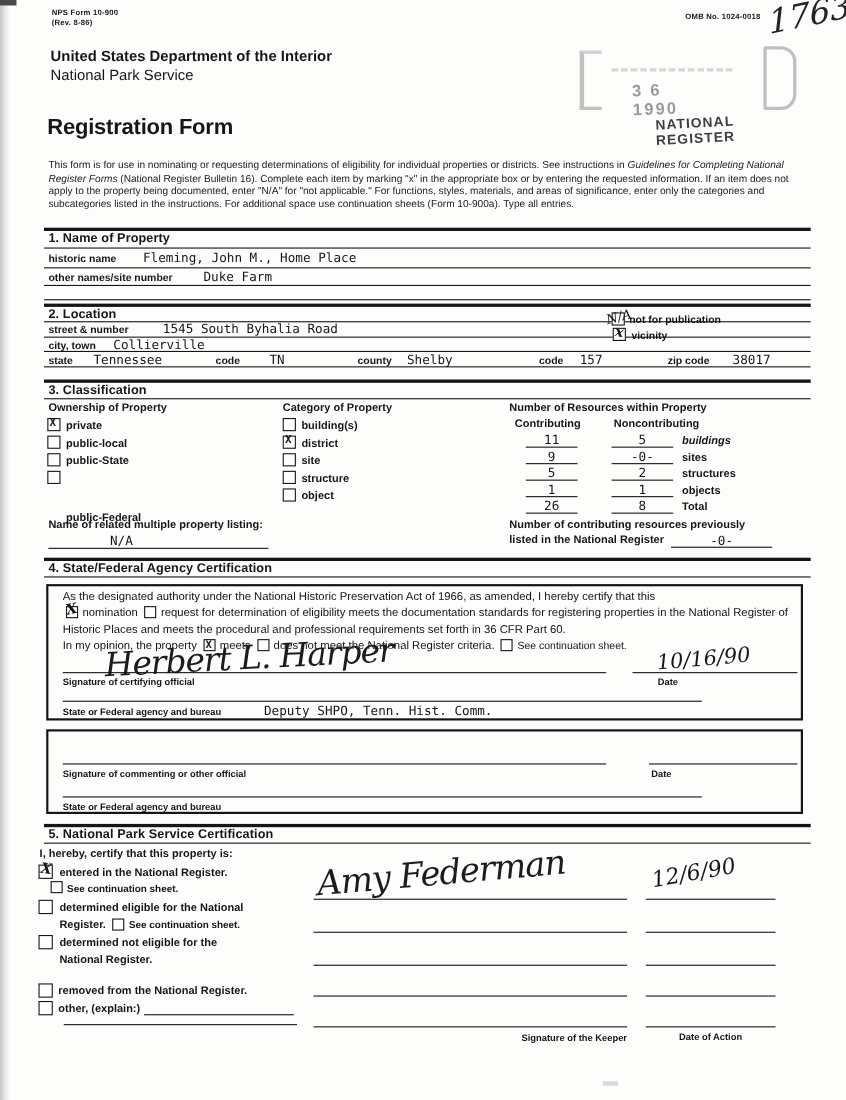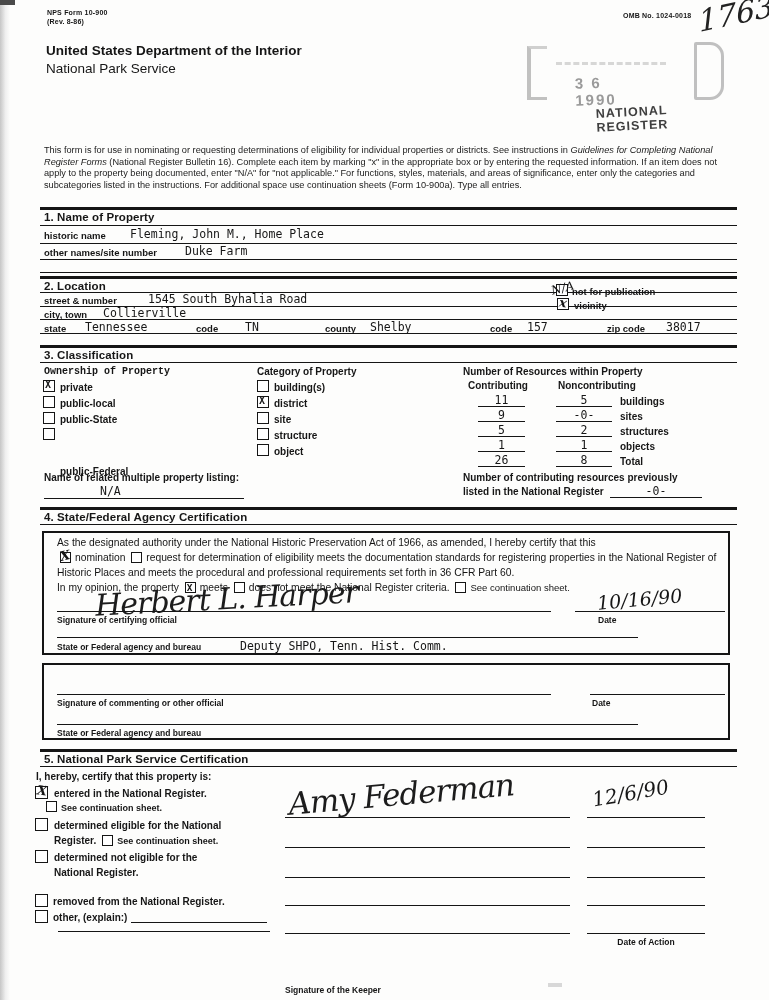--- a/index.html
+++ b/index.html
@@ -39,20 +39,21 @@
   <div class="abs" style="left:0;top:0;width:15px;height:5px;background:#4a4a4a;"></div>
   <div class="abs" style="left:548px;top:983px;width:14px;height:4px;background:#d8d8d8;"></div>
 
   <div class="abs tiny" style="left:47px;top:9px;">NPS Form 10-900</div>
   <div class="abs tiny" style="left:47px;top:18px;">(Rev. 8-86)</div>
   <div class="abs tiny" style="left:623px;top:12px;">OMB No. 1024-0018</div>
   <div class="abs hw" style="left:698px;top:-4px;font-size:30px;transform:rotate(-12deg) skewX(-8deg);color:#222;">1763</div>
 
   <div class="abs b" style="left:46px;top:43px;font-size:13.5px;">United States Department of the Interior</div>
   <div class="abs" style="left:46px;top:61px;font-size:13.5px;">National Park Service</div>
+  <div class="abs b" style="left:43px;top:105px;font-size:20px;letter-spacing:-.2px;">Registration Form</div>
 
   <div class="abs">
     <div class="abs" style="left:527px;top:46px;width:16px;height:48px;border-left:4px solid #a8a8a8;border-top:3px solid #bdbdbd;border-bottom:3px solid #a8a8a8;opacity:.7;"></div>
     <div class="abs" style="left:556px;top:62px;width:110px;border-top:3px dashed #c7c7c7;opacity:.7;"></div>
     <div class="abs" style="left:694px;top:42px;width:24px;height:52px;border:3.5px solid #9f9f9f;border-radius:2px 14px 14px 2px;opacity:.65;"></div>
     <div class="abs stampgray" style="left:575px;top:74px;font-size:15px;font-weight:bold;letter-spacing:2px;transform:rotate(-2deg);">3 6 1990</div>
   </div>
   <div class="abs" style="left:577px;top:105px;width:110px;transform:rotate(-3deg);color:#3f3f3f;">
     <div class="center b" style="font-size:12.5px;letter-spacing:1px;">NATIONAL</div>
     <div class="center b" style="font-size:12.5px;letter-spacing:1px;">REGISTER</div>
@@ -101,21 +102,21 @@
   <div class="abs lbl" style="left:490px;top:323px;">code</div>
   <div class="abs typed" style="left:527px;top:320px;">157</div>
   <div class="abs lbl" style="left:607px;top:323px;">zip code</div>
   <div class="abs typed" style="left:666px;top:320px;">38017</div>
   <div class="rule" style="left:40px;top:333px;width:697px;"></div>
 
   <div class="rule heavy" style="left:40px;top:345px;width:697px;"></div>
   <div class="abs sechead" style="left:44px;top:349px;">3. Classification</div>
   <div class="rule" style="left:40px;top:362px;width:697px;"></div>
 
-  <div class="abs lbl10" style="left:44px;top:366px;font-family:Liberation Mono, monospace;">Ownership of Property</div>
+  <div class="abs lbl10" style="left:44px;top:366px;">Ownership of Property</div>
   <div class="abs lbl10" style="left:257px;top:366px;">Category of Property</div>
   <div class="abs lbl10" style="left:463px;top:366px;">Number of Resources within Property</div>
 
   <div class="cb" style="left:43px;top:380px;">
       <span class="cbm">X</span>
     </div>
   <div class="abs lbl10" style="left:60px;top:382px;">private</div>
   <div class="cb" style="left:43px;top:396px;">
       <span class="cbm"></span>
     </div>
@@ -150,21 +151,21 @@
     </div>
   <div class="abs lbl10" style="left:274px;top:446px;">object</div>
 
   <div class="abs lbl10" style="left:468px;top:380px;">Contributing</div>
   <div class="abs lbl10" style="left:558px;top:380px;">Noncontributing</div>
 
   <div class="abs typed center" style="left:478px;top:393px;width:47px;">11</div>
   <div class="rule" style="left:478px;top:406px;width:47px;"></div>
   <div class="abs typed center" style="left:556px;top:393px;width:56px;">5</div>
   <div class="rule" style="left:556px;top:406px;width:56px;"></div>
-  <div class="abs lbl10" style="left:620px;top:396px;">buildings</div>
+  <div class="abs lbl10" style="left:620px;top:396px;font-style:italic;">buildings</div>
 
   <div class="abs typed center" style="left:478px;top:408px;width:47px;">9</div>
   <div class="rule" style="left:478px;top:421px;width:47px;"></div>
   <div class="abs typed center" style="left:556px;top:408px;width:56px;">-0-</div>
   <div class="rule" style="left:556px;top:421px;width:56px;"></div>
   <div class="abs lbl10" style="left:620px;top:411px;">sites</div>
 
   <div class="abs typed center" style="left:478px;top:423px;width:47px;">5</div>
   <div class="rule" style="left:478px;top:436px;width:47px;"></div>
   <div class="abs typed center" style="left:556px;top:423px;width:56px;">2</div>
@@ -263,16 +264,16 @@
   <div class="rule" style="left:587px;top:817px;width:118px;"></div>
   <div class="rule" style="left:285px;top:847px;width:285px;"></div>
   <div class="rule" style="left:587px;top:847px;width:118px;"></div>
   <div class="rule" style="left:285px;top:877px;width:285px;"></div>
   <div class="rule" style="left:587px;top:877px;width:118px;"></div>
   <div class="rule" style="left:285px;top:905px;width:285px;"></div>
   <div class="rule" style="left:587px;top:905px;width:118px;"></div>
   <div class="rule" style="left:285px;top:933px;width:285px;"></div>
   <div class="rule" style="left:587px;top:933px;width:118px;"></div>
 
-  <div class="abs lbl85" style="left:285px;top:985px;width:285px;text-align:left;">Signature of the Keeper</div>
+  <div class="abs lbl85" style="left:285px;top:938px;width:285px;text-align:right;">Signature of the Keeper</div>
   <div class="abs lbl85" style="left:587px;top:937px;width:118px;text-align:center;">Date of Action</div>
 
 </div>
 
 </body></html>

